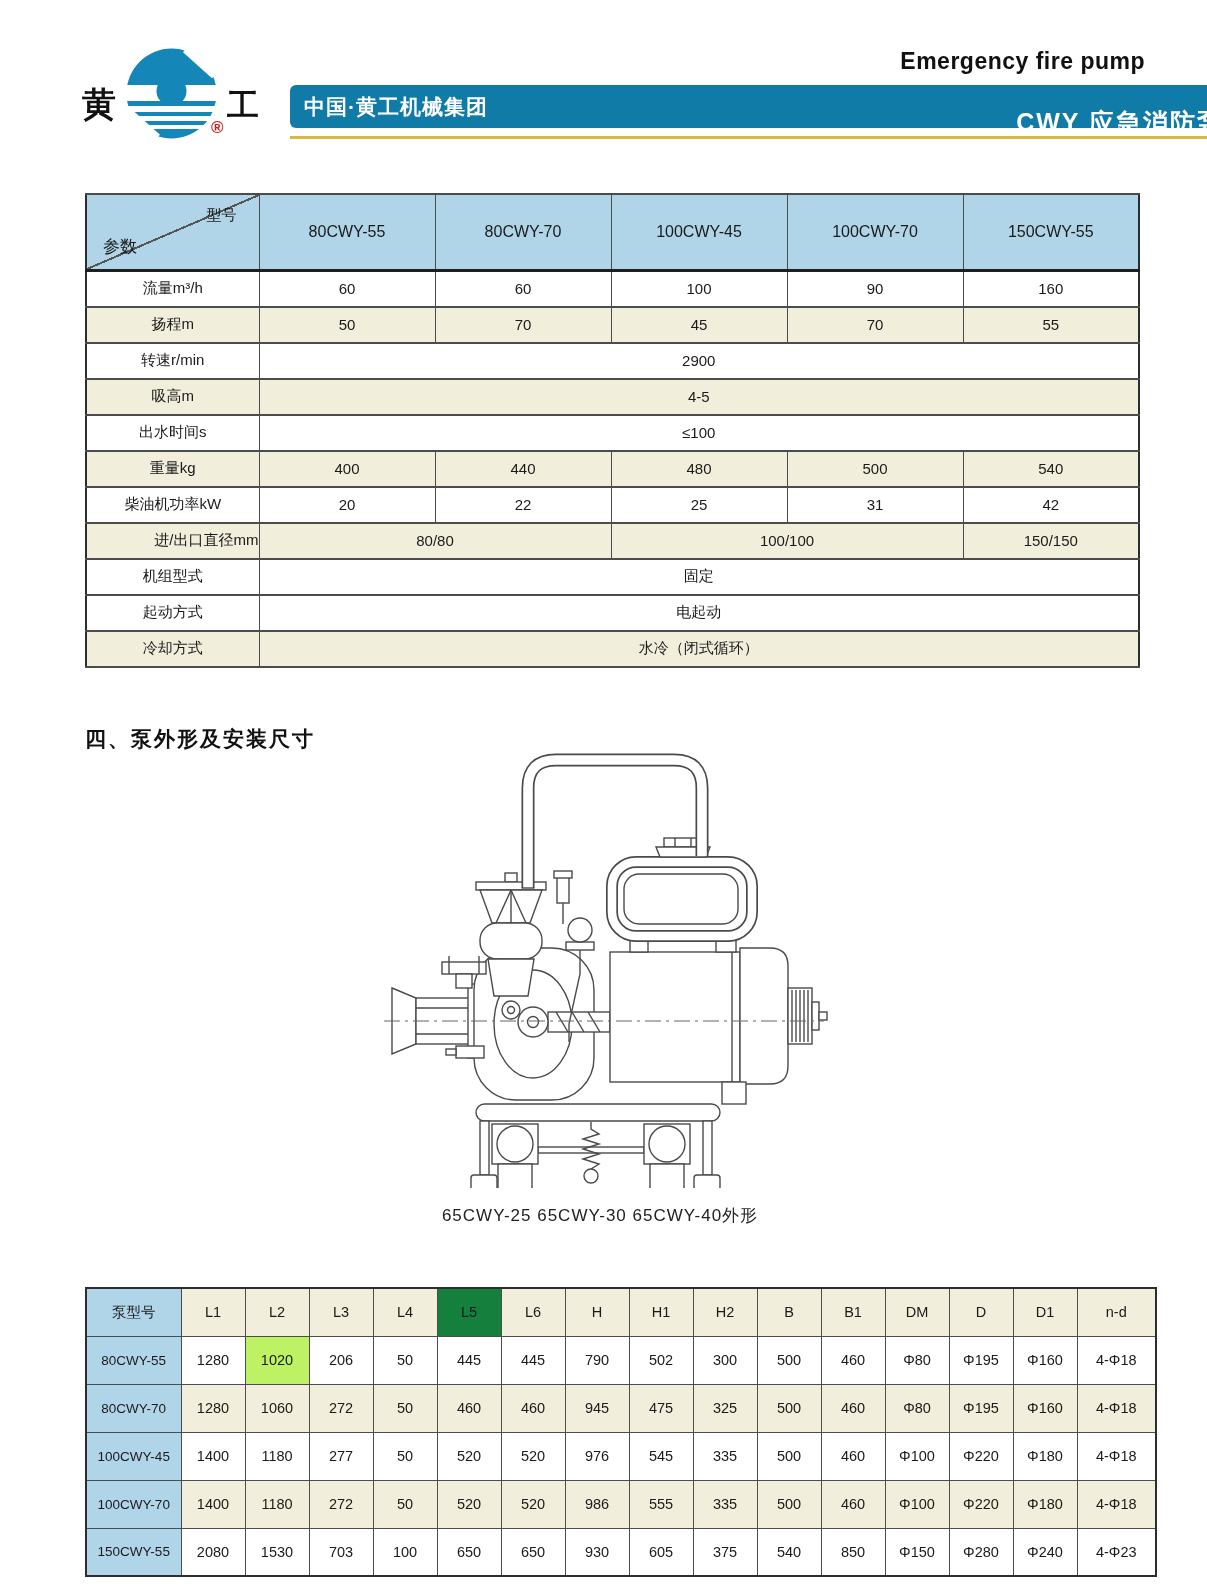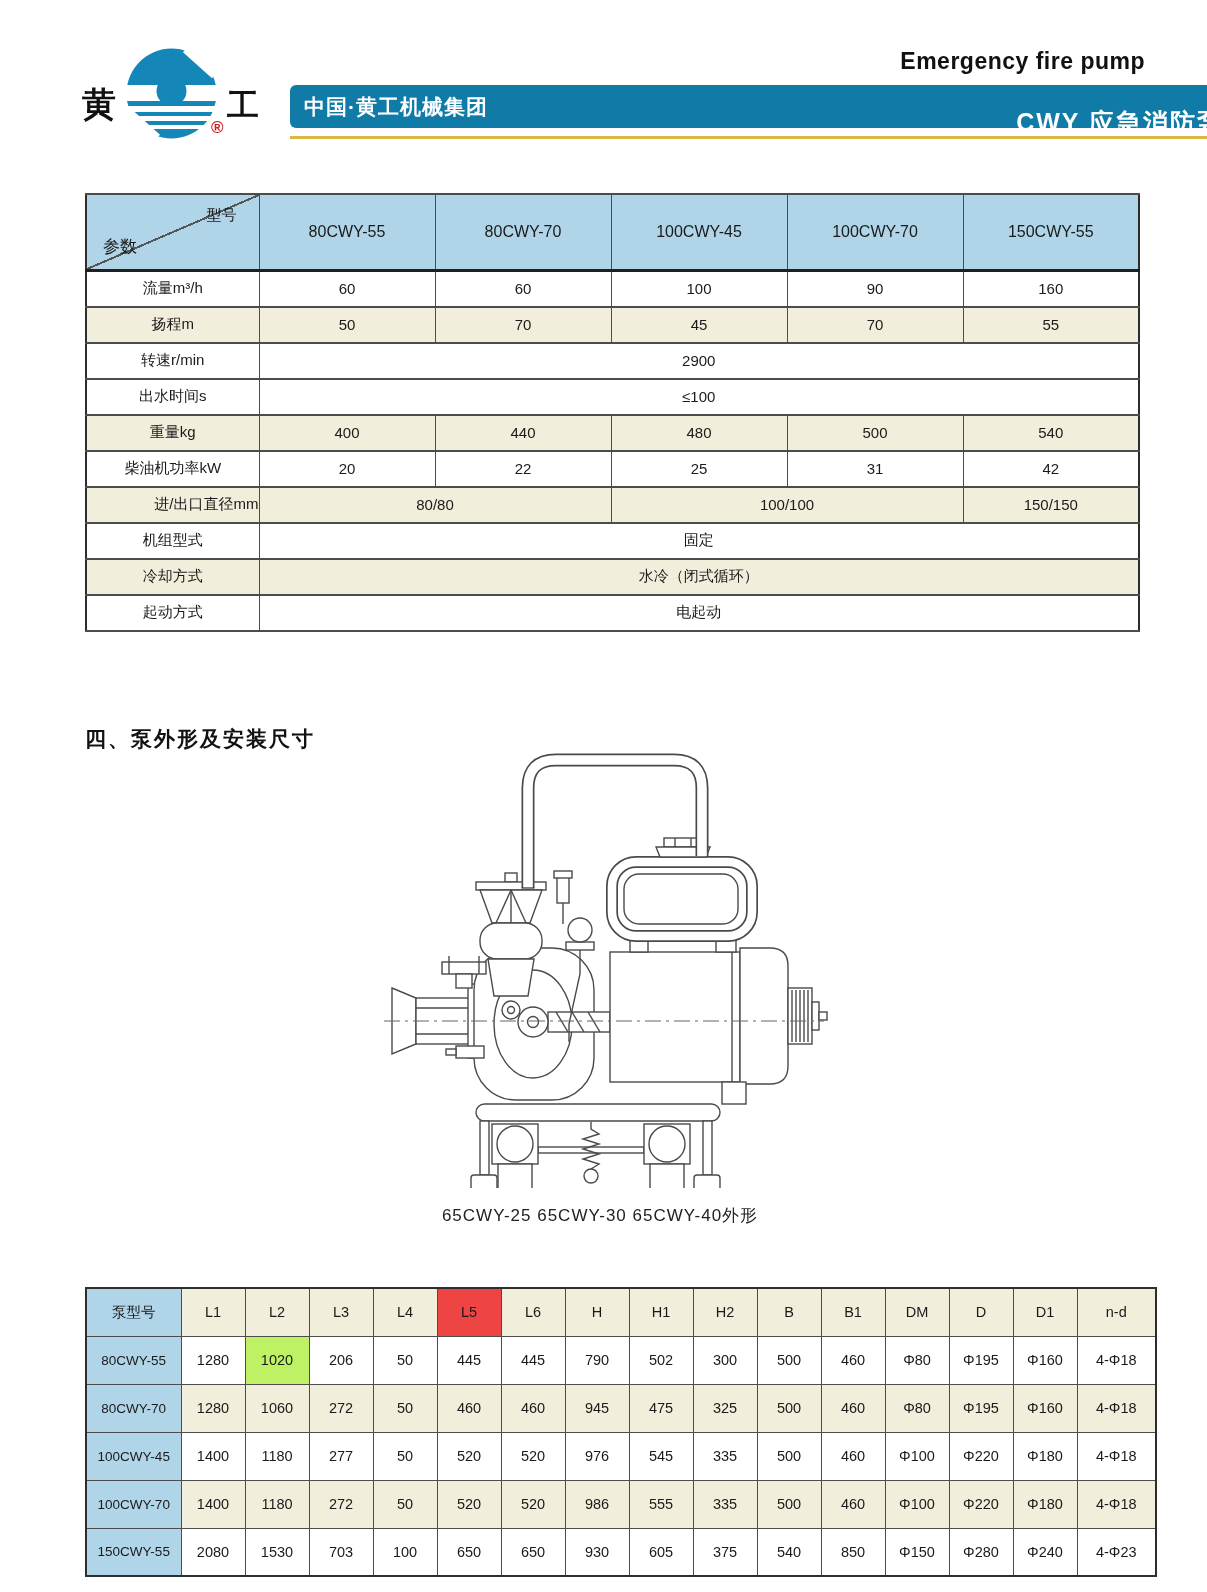--- a/index.html
+++ b/index.html
@@ -106,20 +106,24 @@
           <td style="background: rgb(241, 238, 219);">70</td>
           <td style="background: rgb(241, 238, 219);">45</td>
           <td style="background: rgb(241, 238, 219);">70</td>
           <td style="background: rgb(241, 238, 219);">55</td>
         </tr>
         <tr>
           <th style="background: rgb(255, 255, 255);">转速r/min</th>
           <td colspan="5" style="background: rgb(255, 255, 255);">2900</td>
         </tr>
         <tr>
+          <th style="background: rgb(241, 238, 219);">吸高m</th>
+          <td colspan="5" style="background: rgb(241, 238, 219);">4-5</td>
+        </tr>
+        <tr>
           <th style="background: rgb(255, 255, 255);">出水时间s</th>
           <td colspan="5" style="background: rgb(255, 255, 255);">≤100</td>
         </tr>
         <tr>
           <th style="background: rgb(241, 238, 219);">重量kg</th>
           <td style="background: rgb(241, 238, 219);">400</td>
           <td style="background: rgb(241, 238, 219);">440</td>
           <td style="background: rgb(241, 238, 219);">480</td>
           <td style="background: rgb(241, 238, 219);">500</td>
           <td style="background: rgb(241, 238, 219);">540</td>
@@ -136,26 +140,26 @@
           <th style="background: rgb(241, 238, 219); text-align: right;">进/出口直径mm</th>
           <td colspan="2" style="background: rgb(241, 238, 219);">80/80</td>
           <td colspan="2" style="background: rgb(241, 238, 219);">100/100</td>
           <td style="background: rgb(241, 238, 219);">150/150</td>
         </tr>
         <tr>
           <th style="background: rgb(255, 255, 255);">机组型式</th>
           <td colspan="5" style="background: rgb(255, 255, 255);">固定</td>
         </tr>
         <tr>
+          <th style="background: rgb(255, 255, 255);">起动方式</th>
+          <td colspan="5" style="background: rgb(255, 255, 255);">电起动</td>
+        </tr>
+        <tr>
           <th style="background: rgb(241, 238, 219);">冷却方式</th>
           <td colspan="5" style="background: rgb(241, 238, 219);">水冷（闭式循环）</td>
-        </tr>
-        <tr>
-          <th style="background: rgb(255, 255, 255);">起动方式</th>
-          <td colspan="5" style="background: rgb(255, 255, 255);">电起动</td>
         </tr>
       </tbody>
     </table>
 
   <div class="section-title">四、泵外形及安装尺寸</div>
 
   <svg class="drawing" width="458" height="462" viewBox="0 0 458 462" fill="none" stroke="#4a4a4a" stroke-width="1.4">
 
     <g>
       <polygon points="20,262 44,272 44,318 20,328" fill="#fff"></polygon>
@@ -289,21 +293,21 @@
         <col style="width: 64px;">
         <col style="width: 79px;">
       </colgroup>
       <thead>
         <tr>
           <th class="model-col" style="background: rgb(176, 213, 233);">泵型号</th>
           <th style="background: rgb(241, 238, 219);">L1</th>
           <th style="background: rgb(241, 238, 219);">L2</th>
           <th style="background: rgb(241, 238, 219);">L3</th>
           <th style="background: rgb(241, 238, 219);">L4</th>
-          <th style="background: #ef4444;">L5</th>
+          <th style="background: #15803d;">L5</th>
           <th style="background: rgb(241, 238, 219);">L6</th>
           <th style="background: rgb(241, 238, 219);">H</th>
           <th style="background: rgb(241, 238, 219);">H1</th>
           <th style="background: rgb(241, 238, 219);">H2</th>
           <th style="background: rgb(241, 238, 219);">B</th>
           <th style="background: rgb(241, 238, 219);">B1</th>
           <th style="background: rgb(241, 238, 219);">DM</th>
           <th style="background: rgb(241, 238, 219);">D</th>
           <th style="background: rgb(241, 238, 219);">D1</th>
           <th style="background: rgb(241, 238, 219);">n-d</th>

